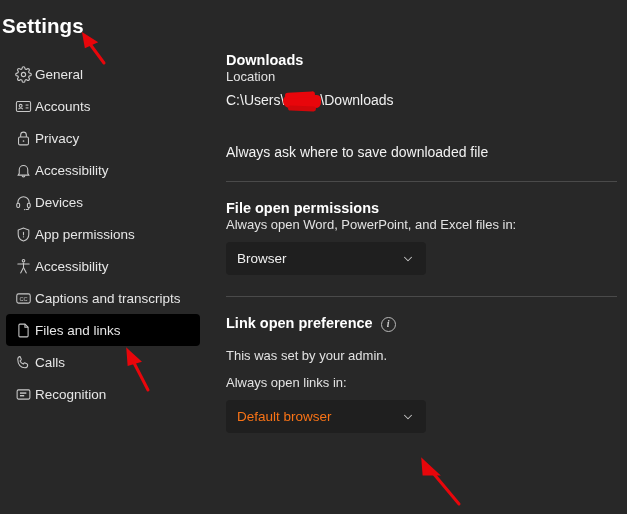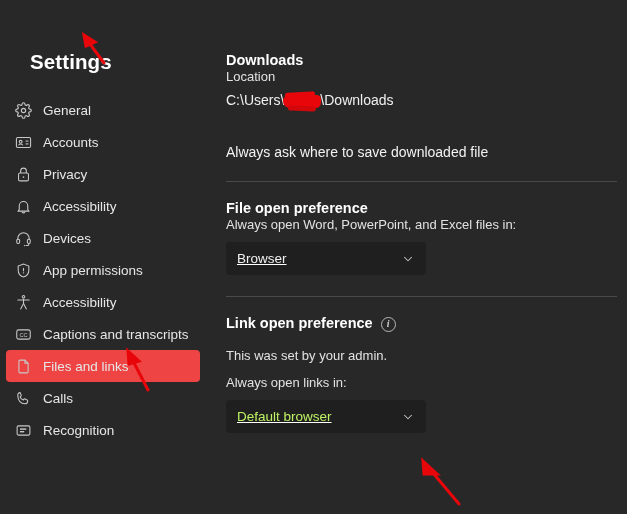--- a/index.html
+++ b/index.html
@@ -26,45 +26,44 @@
     width: 218px;
     flex: 0 0 218px;
     padding-top: 14px;
     position: relative;
   }
 
   .settings-title {
     font-size: 20.5px;
     font-weight: bold;
     color: #ffffff;
-    padding-left: 30px;
+    padding-left: 2px;
     letter-spacing: 0.1px;
     margin-bottom: 20px;
-    margin-top: 36px;
   }
 
   .nav-list {
     display: flex;
     flex-direction: column;
     gap: 0px;
   }
 
   .nav-item {
     display: flex;
     align-items: center;
     height: 32px;
     margin: 0 18px 0 6px;
     padding-left: 8px;
     border-radius: 4px;
-    gap: 11px;
+    gap: 3px;
     cursor: pointer;
   }
 
   .nav-item.selected {
-    background: #ef4444;
+    background: #000000;
   }
 
   .nav-icon {
     width: 18px;
     height: 18px;
     flex: 0 0 18px;
     display: flex;
     align-items: center;
     justify-content: center;
     color: #c8c8c8;
@@ -178,29 +177,28 @@
     margin-top: 10px;
     width: 200px;
     height: 33px;
     background: #1f1f1f;
     border-radius: 4px;
     display: flex;
     align-items: center;
     justify-content: space-between;
     padding: 0 11px 0 11px;
     cursor: pointer;
-    text-decoration: underline;
   }
 
   .dropdown-value {
     font-size: 13.5px;
     color: #f0f0f0;
   }
   .dropdown.disabled .dropdown-value {
-    color: #bef264;
+    color: #f97316;
   }
 
   .chevron {
     color: #c4c4c4;
   }
   .chevron svg { display: block; }
 
   
   .annotations {
     position: absolute;
@@ -351,21 +349,21 @@
       <div class="field-label">Location</div>
       <div class="path-row">
         <span>C:\Users\</span><span class="redaction"></span><span>\Downloads</span>
       </div>
       <div class="plain-text">Always ask where to save downloaded file</div>
     </div>
 
     <div class="divider"></div>
 
     <div class="section" style="margin-top:18px">
-      <div class="section-title">File open preference</div>
+      <div class="section-title">File open permissions</div>
       <div class="field-label">Always open Word, PowerPoint, and Excel files in:</div>
       <div class="dropdown">
         <span class="dropdown-value">Browser</span>
         <span class="chevron">
           <svg width="14" height="14" viewBox="0 0 24 24" fill="none" stroke="currentColor" stroke-width="1.8" stroke-linecap="round" stroke-linejoin="round">
             <polyline points="6 9 12 15 18 9"></polyline>
           </svg>
         </span>
       </div>
     </div>

